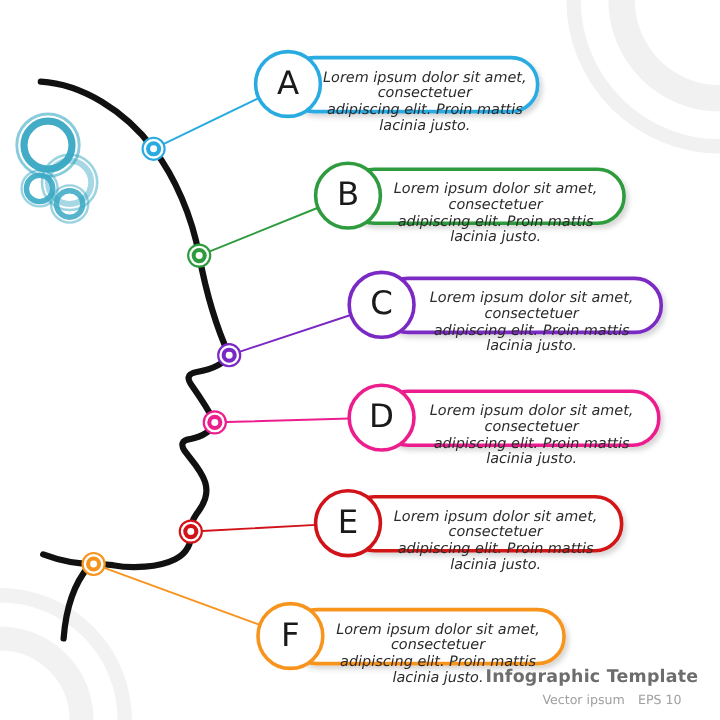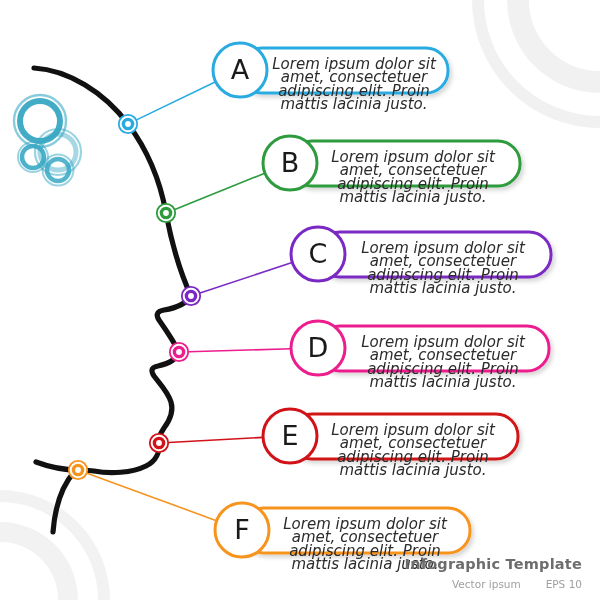--- a/index.html
+++ b/index.html
@@ -21,21 +21,21 @@
     position: absolute;
     left: 0;
     top: 0;
     width: 600px;
     height: 600px;
   }
   .row-text {
     position: absolute;
     font-family: "DejaVu Sans", sans-serif;
     font-style: italic;
-    font-size: 15px;
+    font-size: 12px;
     line-height: 13.4px;
     color: #2b2b2b;
     text-align: center;
     white-space: pre-line;
     pointer-events: none;
   }
   .row-letter {
     position: absolute;
     font-family: "DejaVu Sans", sans-serif;
     font-size: 27px;
@@ -57,21 +57,21 @@
   .footer-sub-left {
     position: absolute;
     left: 452px;
     top: 578px;
     font-family: "DejaVu Sans", sans-serif;
     font-size: 10.5px;
     color: #a0a0a0;
   }
   .footer-sub-right {
     position: absolute;
-    right: 18px;
+    right: 32px;
     top: 578px;
     font-family: "DejaVu Sans", sans-serif;
     font-size: 10.5px;
     color: #a0a0a0;
     text-align: right;
   }
 </style>
 </head>
 <body>
 

